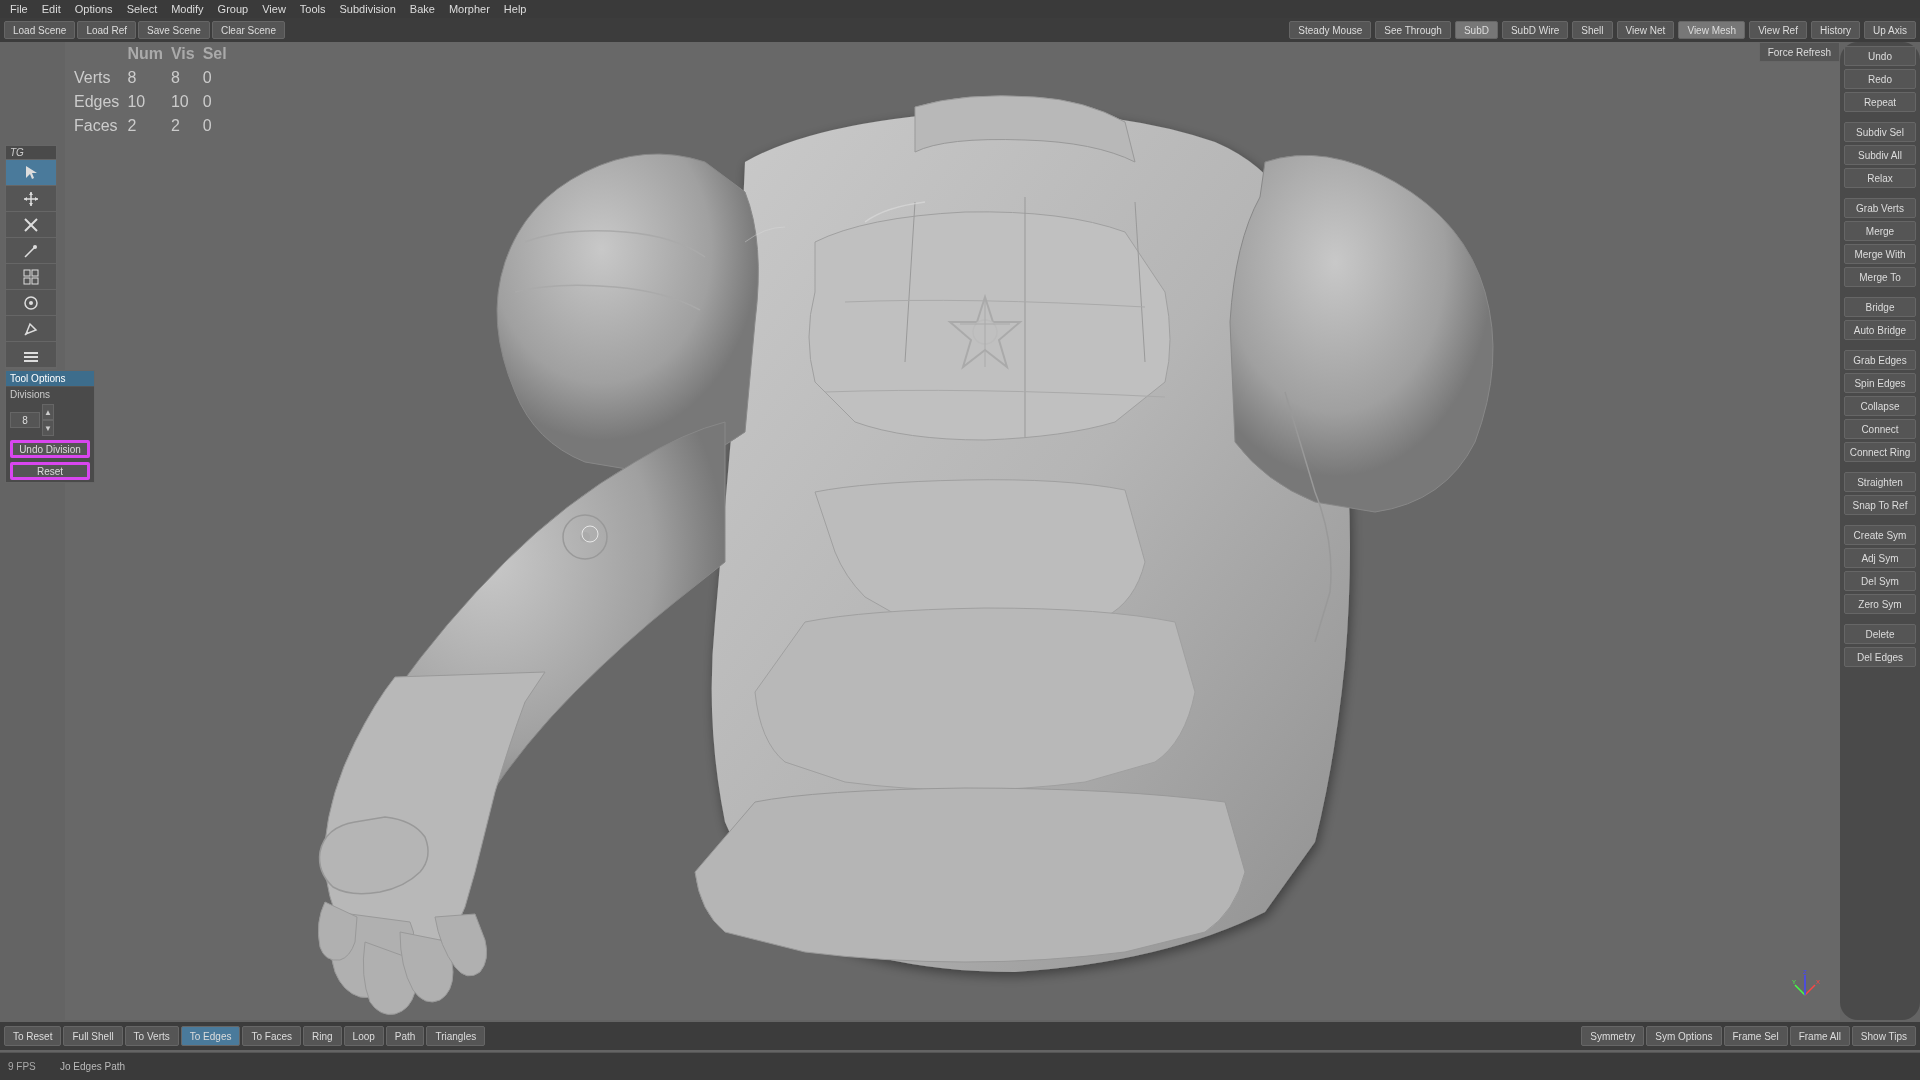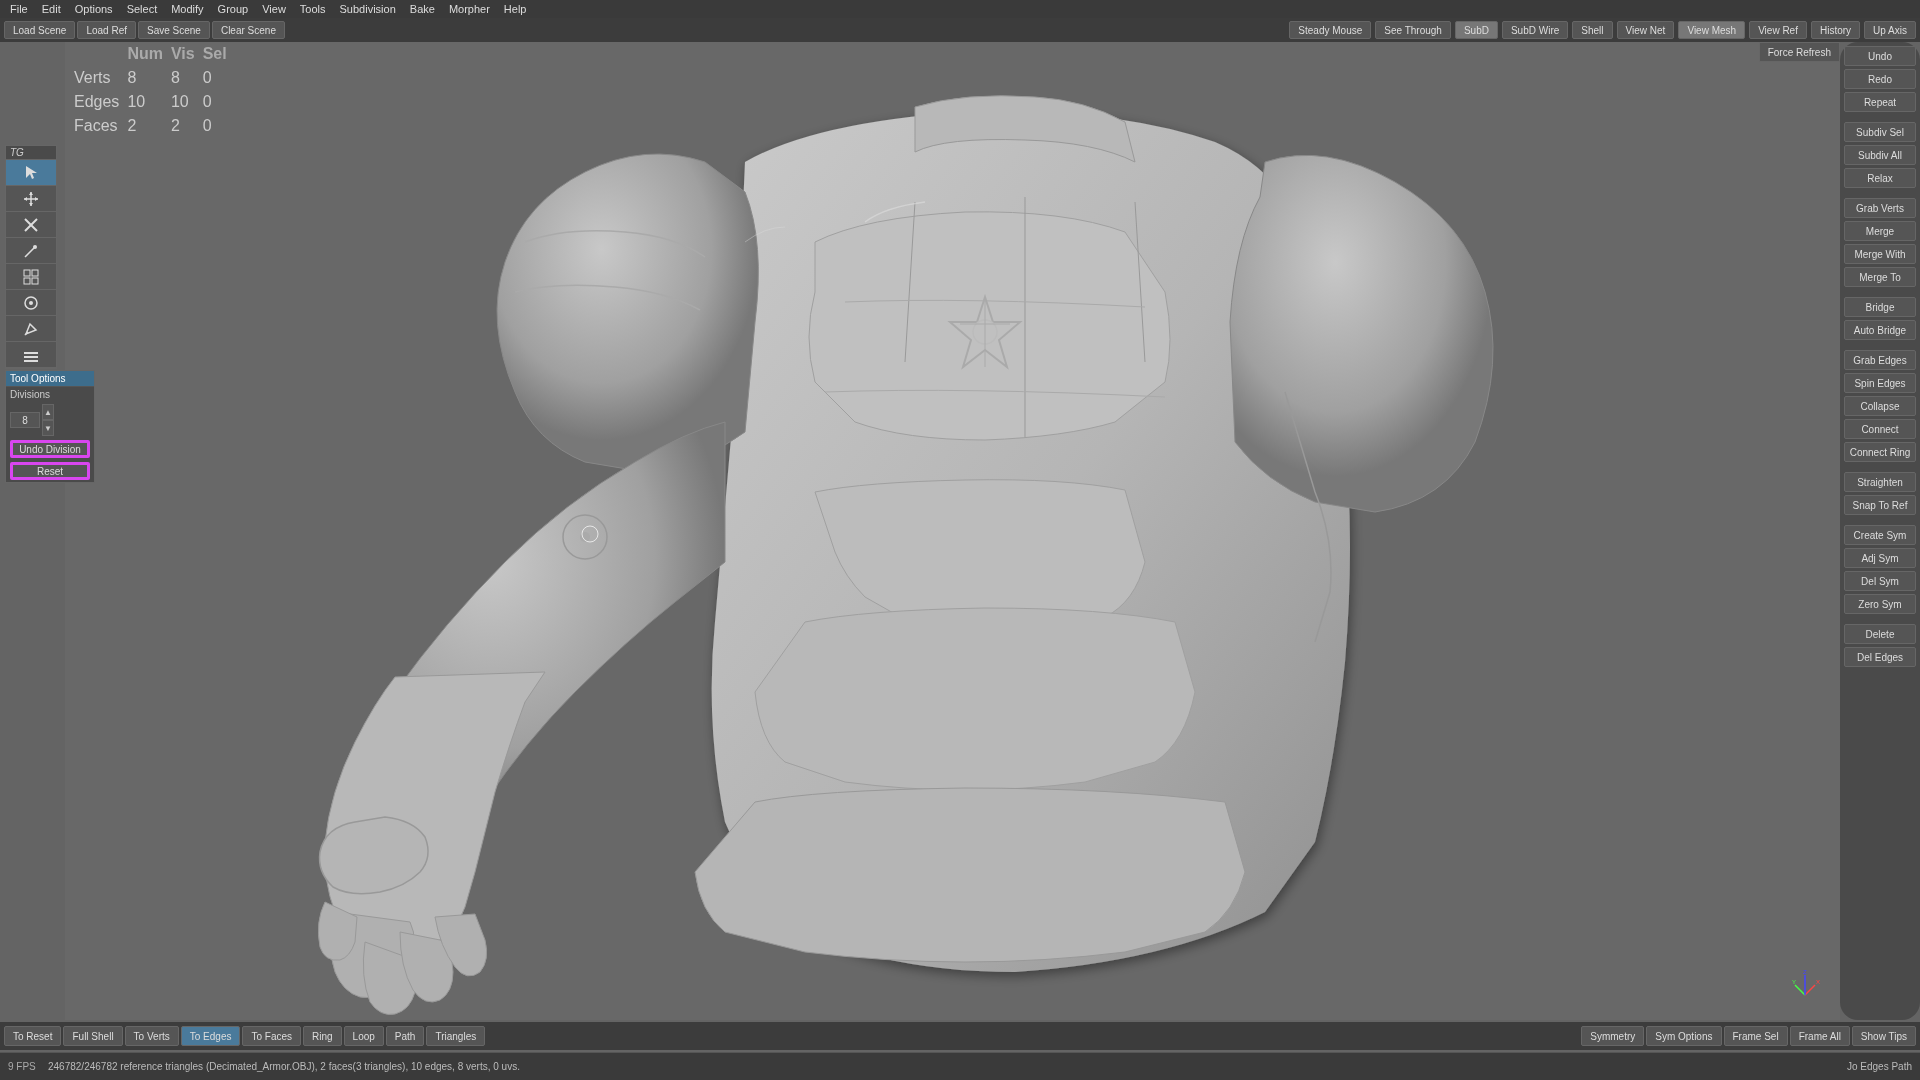--- a/index.html
+++ b/index.html
@@ -260,21 +260,21 @@
 
     
     #status-bar {
       position: absolute;
       bottom: 0; left: 0; right: 0;
       height: 28px;
       background: #3a3a3a;
       display: flex;
       align-items: center;
       padding: 0 8px;
-      gap: 0;
+      gap: 12px;
       z-index: 100;
       border-top: 1px solid #555;
     }
     #fps-display {
       color: #aaa;
       font-size: 10px;
       min-width: 40px;
     }
     #status-text {
       color: #bbb;
@@ -582,15 +582,14 @@
   <div class="bottom-spacer"></div>
   <button class="bottom-btn">Symmetry</button>
   <button class="bottom-btn">Sym Options</button>
   <button class="bottom-btn">Frame Sel</button>
   <button class="bottom-btn">Frame All</button>
   <button class="bottom-btn">Show Tips</button>
 </div>
 
 <div id="status-bar">
   <span id="fps-display" class="fps-label">9 FPS</span>
-  <span id="status-text">246782/246782 reference triangles (Decimated_Armor.OBJ), 2 faces(3 triangles), 10 edges, 8 verts, 0 uvs.</span>
   <span id="status-right">Jo Edges    Path</span>
 </div>
 
 </body></html>

